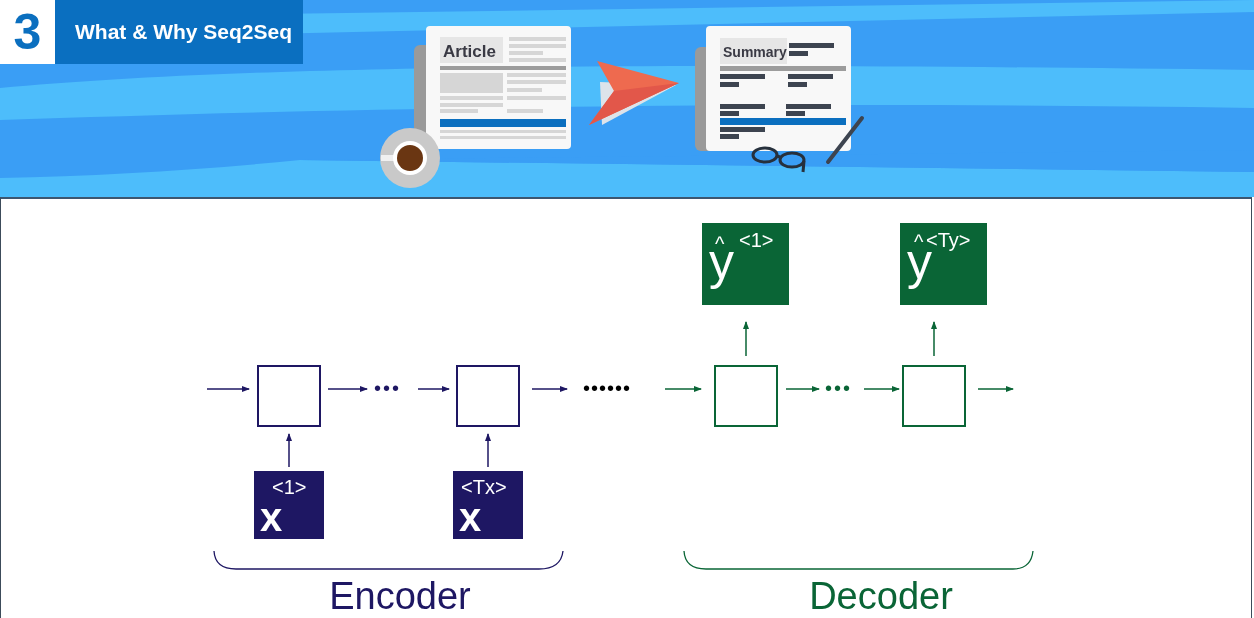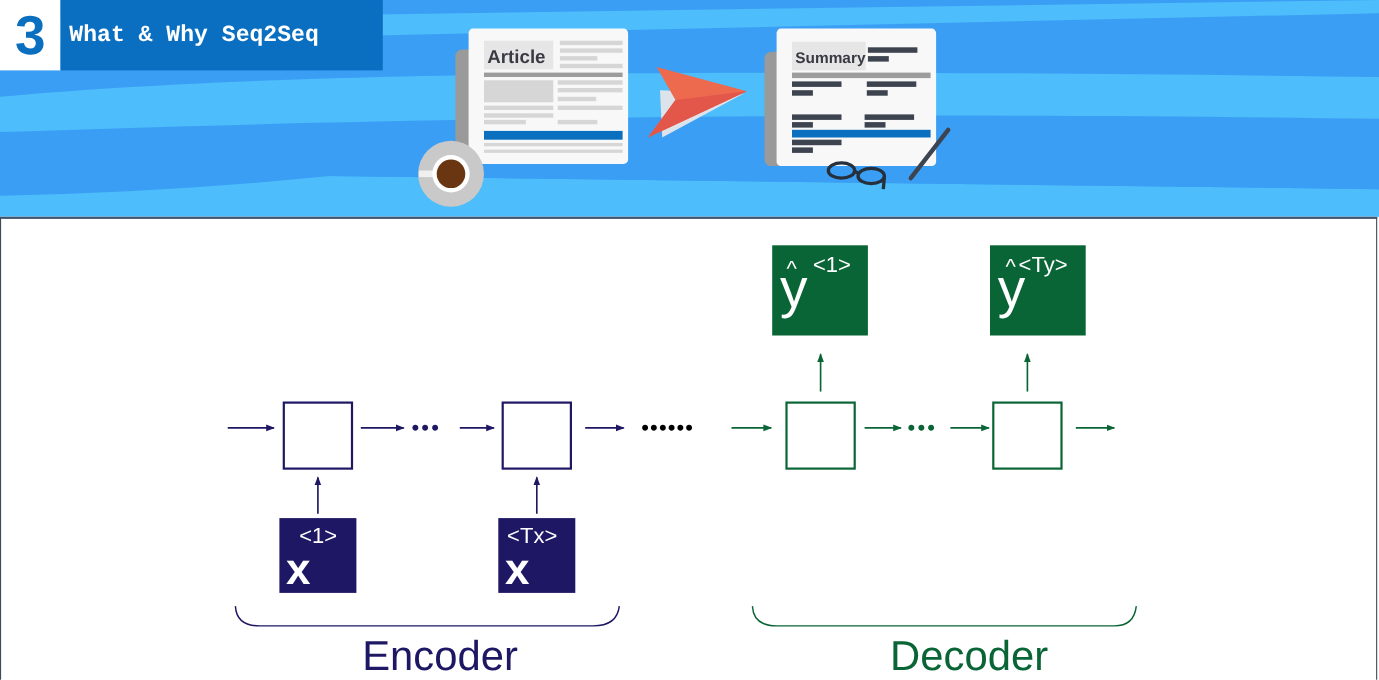--- a/index.html
+++ b/index.html
@@ -1,21 +1,21 @@
 <!DOCTYPE html>
 <html><head>
 <meta charset="utf-8">
 <style>
   html, body { margin: 0; padding: 0; }
   body { width: 1254px; height: 618px; position: relative; overflow: hidden; background: #ffffff; font-family: "Liberation Sans", sans-serif; }
   #banner { position: absolute; left: 0; top: 0; width: 1254px; height: 197px; overflow: hidden; }
   #banner svg { position: absolute; left: 0; top: 0; }
   .title-box { position: absolute; left: 0; top: 0; height: 64px; display: flex; }
   .num-box { width: 55px; height: 64px; background: #ffffff; color: #0b6fbf; font-weight: bold; font-size: 50px; display: flex; align-items: center; justify-content: center; }
-  .title-text { background: #0a6fc0; color: #ffffff; font-weight: bold; font-size: 21px; height: 64px; width: 293px; display: flex; align-items: center; padding-left: 8px; box-sizing: border-box; font-family: Liberation Mono, monospace; }
+  .title-text { background: #0a6fc0; color: #ffffff; font-weight: bold; font-size: 21px; height: 64px; width: 248px; display: flex; align-items: center; padding-left: 20px; box-sizing: border-box; }
   #panel { position: absolute; left: 0; top: 197px; width: 1252px; height: 425px; border: 1px solid #3c4b5a; border-top: 2px solid #3c5670; background: #ffffff; box-sizing: border-box; }
   #diagram { position: absolute; left: 0; top: 0; }
   .enc-label { font-size: 38px; fill: #1e1763; }
   .dec-label { font-size: 38px; fill: #0a6536; }
 </style>
 </head>
 <body>
 
 <div id="banner">
   <svg width="1254" height="197">

